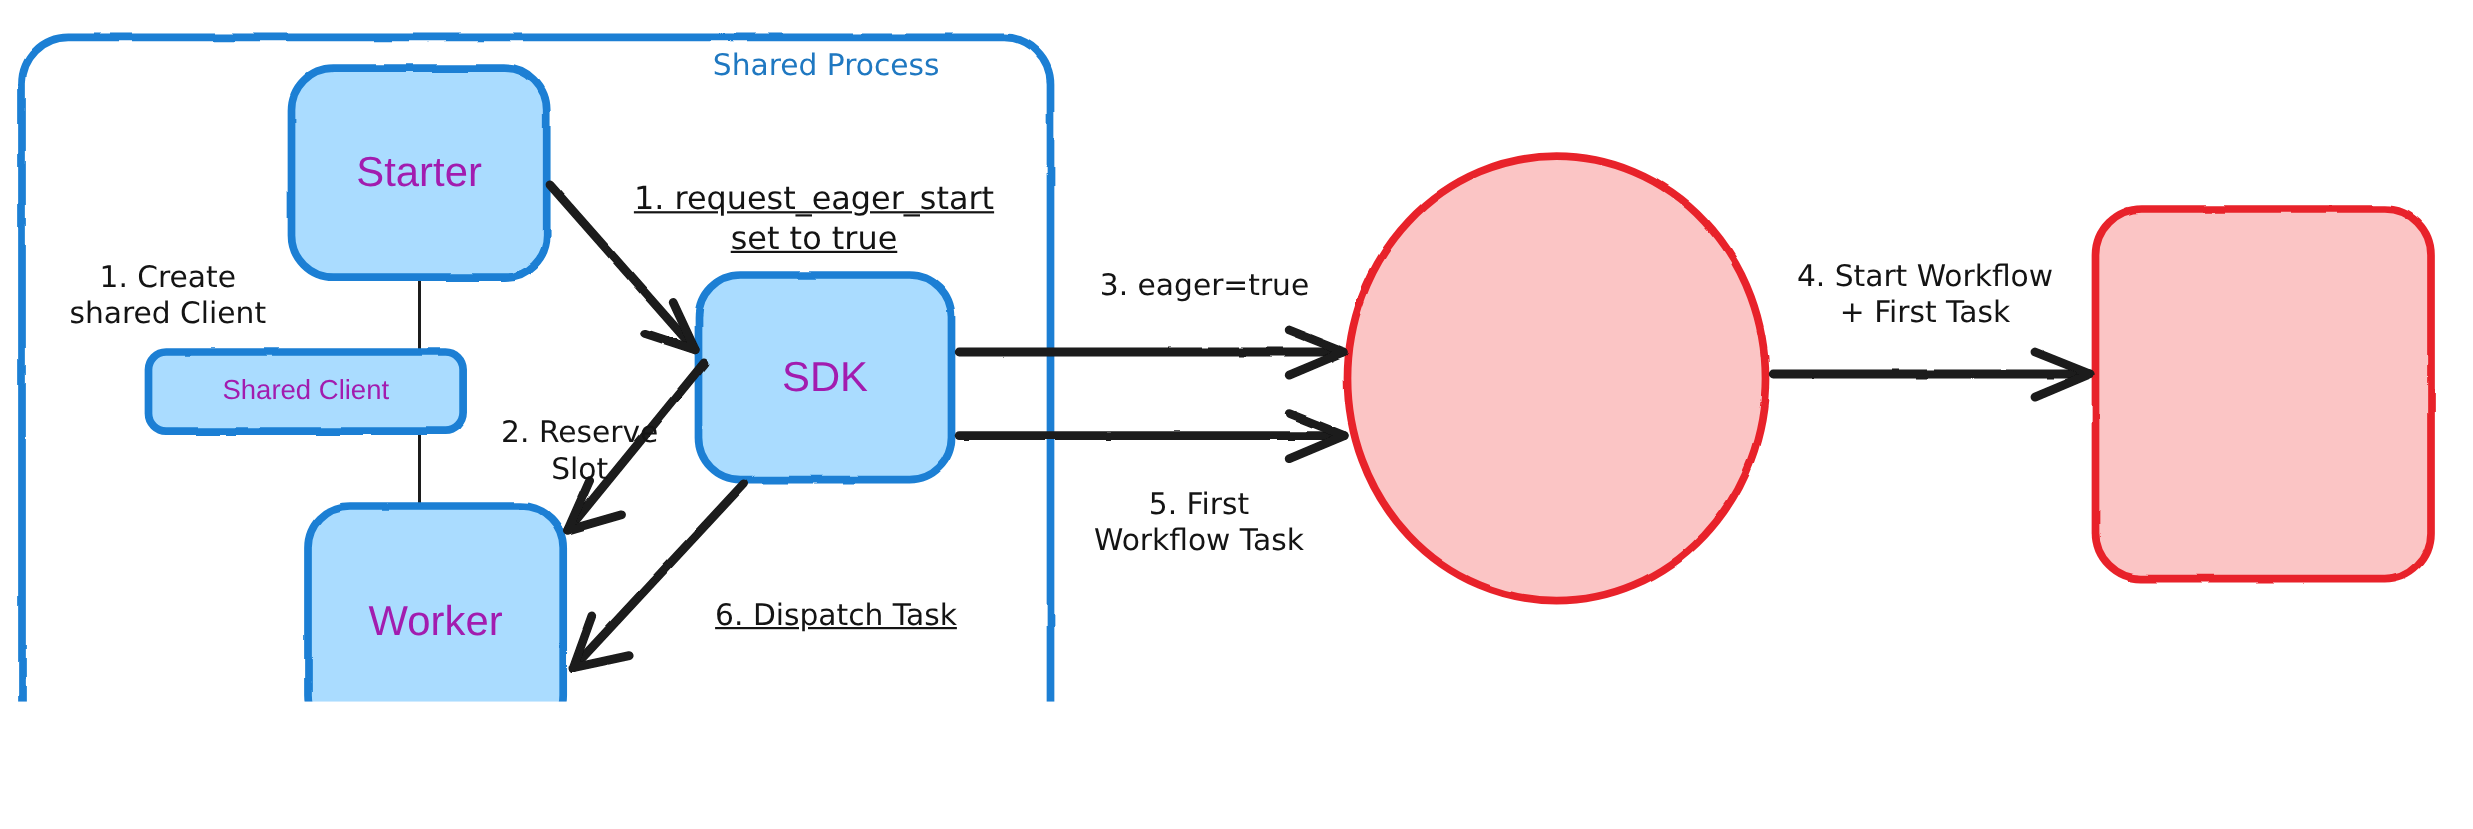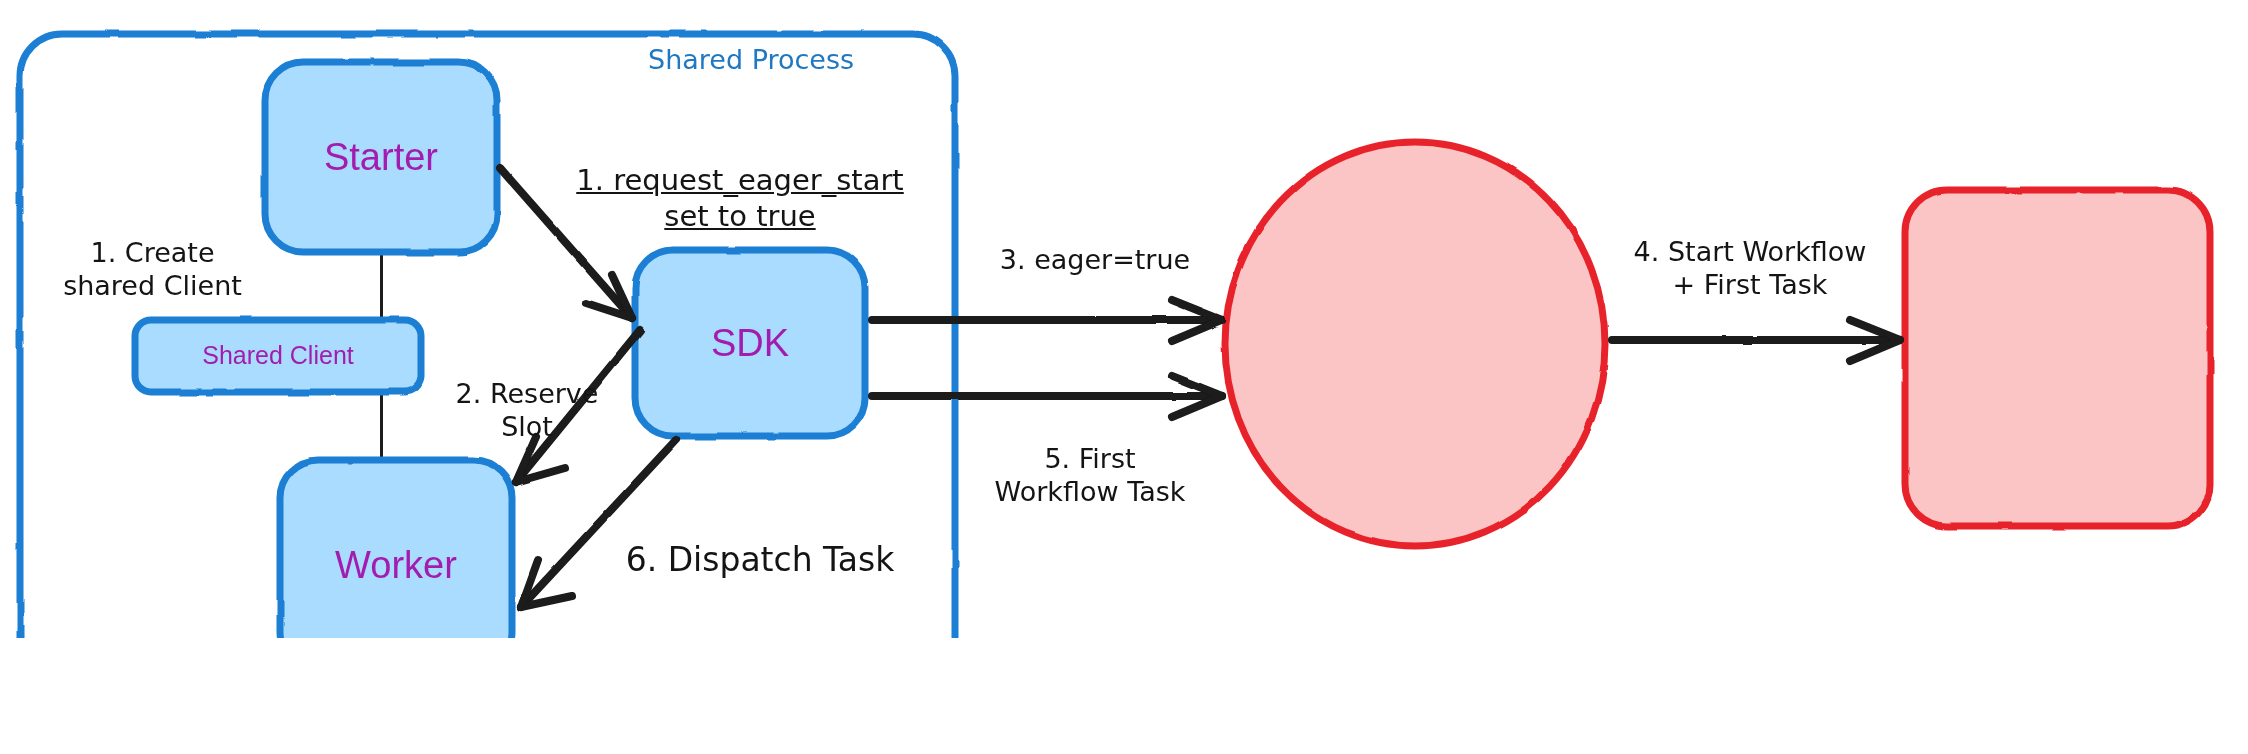--- a/index.html
+++ b/index.html
@@ -60,21 +60,21 @@
   .t-starter  { left: 265px; top: 62px;  width: 232px; height: 190px; font-size: 38px; }
   .t-sdk      { left: 635px; top: 250px; width: 230px; height: 186px; font-size: 38px; }
   .t-worker   { left: 280px; top: 460px; width: 232px; height: 210px; font-size: 38px; }
   .t-client   { left: 135px; top: 320px; width: 286px; height: 72px;  font-size: 25px; }
   .t-server   { left: 1225px; top: 142px; width: 380px; height: 404px; font-size: 38px; }
   .t-db       { left: 1905px; top: 190px; width: 305px; height: 336px; font-size: 38px; }
 
   .l-create   { left: 30px;  top: 212px; width: 245px; height: 74px;  font-size: 27px; margin-top: 20px; }
   .l-eager    { left: 530px; top: 161px; width: 420px; height: 76px;  font-size: 29px; text-decoration: underline; }
   .l-reserve  { left: 432px; top: 372px; width: 190px; height: 76px;  font-size: 27px; }
-  .l-dispatch { left: 610px; top: 540px; width: 300px; height: 40px;  font-size: 33px; }
+  .l-dispatch { left: 610px; top: 540px; width: 300px; height: 40px;  font-size: 27px; text-decoration: underline; }
   .l-eagertrue{ left: 960px; top: 240px; width: 270px; height: 40px;  font-size: 27px; }
   .l-firsttask{ left: 945px; top: 435px; width: 290px; height: 80px;  font-size: 27px; }
   .l-startwf  { left: 1600px; top: 228px; width: 300px; height: 80px; font-size: 27px; }
 
   .g-shared   { left: 648px; top: 44px; }
 </style>
 </head>
 <body>
 
 <div id="canvas">

